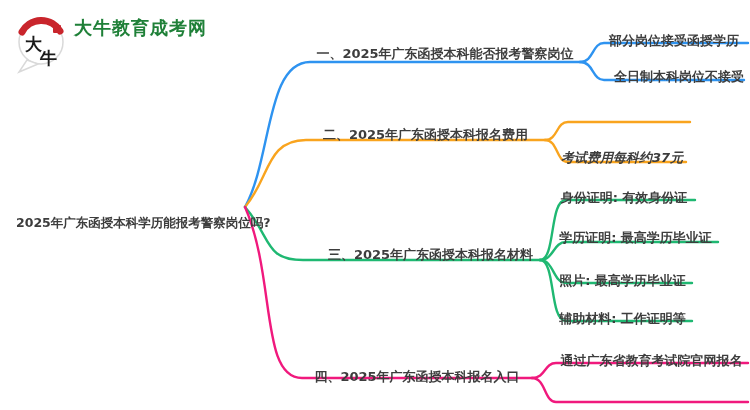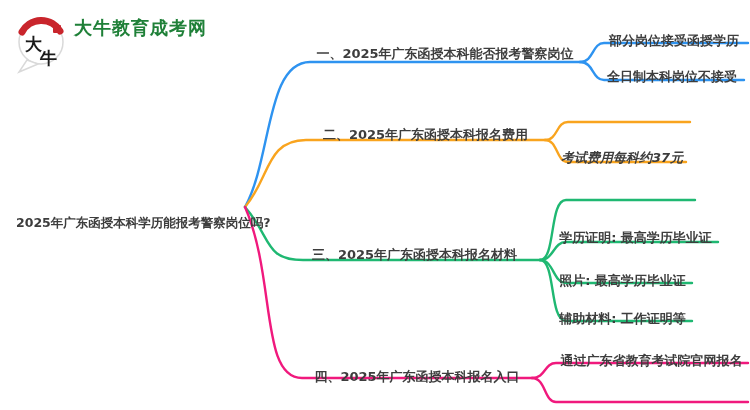--- a/index.html
+++ b/index.html
@@ -63,26 +63,27 @@
     </svg>
     <div class="logo-text">
       <span class="logo-brand">大牛教育成考网</span>
     </div>
   </div>
 
   <div class="node root-node" style="left:16px;top:199px;width:240px;">2025年广东函授本科学历能报考警察岗位吗?</div>
 
   <div class="node" style="left:310px;top:30px;width:270px;">一、2025年广东函授本科能否报考警察岗位</div>
   <div class="node" style="left:600px;top:17px;width:148px;">部分岗位接受函授学历</div>
-  <div class="node" style="left:600px;top:53px;width:144px;">全日制本科岗位不接受</div>
+  <div class="node" style="left:600px;top:53px;width:144px;text-align:right;">全日制本科岗位不接受</div>
 
   <div class="node" style="left:306px;top:111px;width:239px;">二、2025年广东函授本科报名费用</div>
   <div class="node" style="left:557px;top:134px;width:130px;font-style:italic;">考试费用每科约37元</div>
 
-  <div class="node" style="left:296px;top:231px;width:237px;">三、2025年广东函授本科报名材料</div>
+  <div class="node" style="left:312px;top:231px;width:237px;">三、2025年广东函授本科报名材料</div>
+  <div class="node" style="left:552px;top:174px;width:144px;">身份证明: 有效身份证</div>
   <div class="node" style="left:552px;top:214px;width:167px;text-align:center;">学历证明: 最高学历毕业证</div>
   <div class="node" style="left:552px;top:257px;width:141px;">照片: 最高学历毕业证</div>
   <div class="node" style="left:552px;top:295px;width:141px;">辅助材料: 工作证明等</div>
 
   <div class="node" style="left:302px;top:353px;width:230px;">四、2025年广东函授本科报名入口</div>
   <div class="node" style="left:554px;top:337px;width:195px;">通过广东省教育考试院官网报名</div>
 
 </div>
 
 </body></html>

